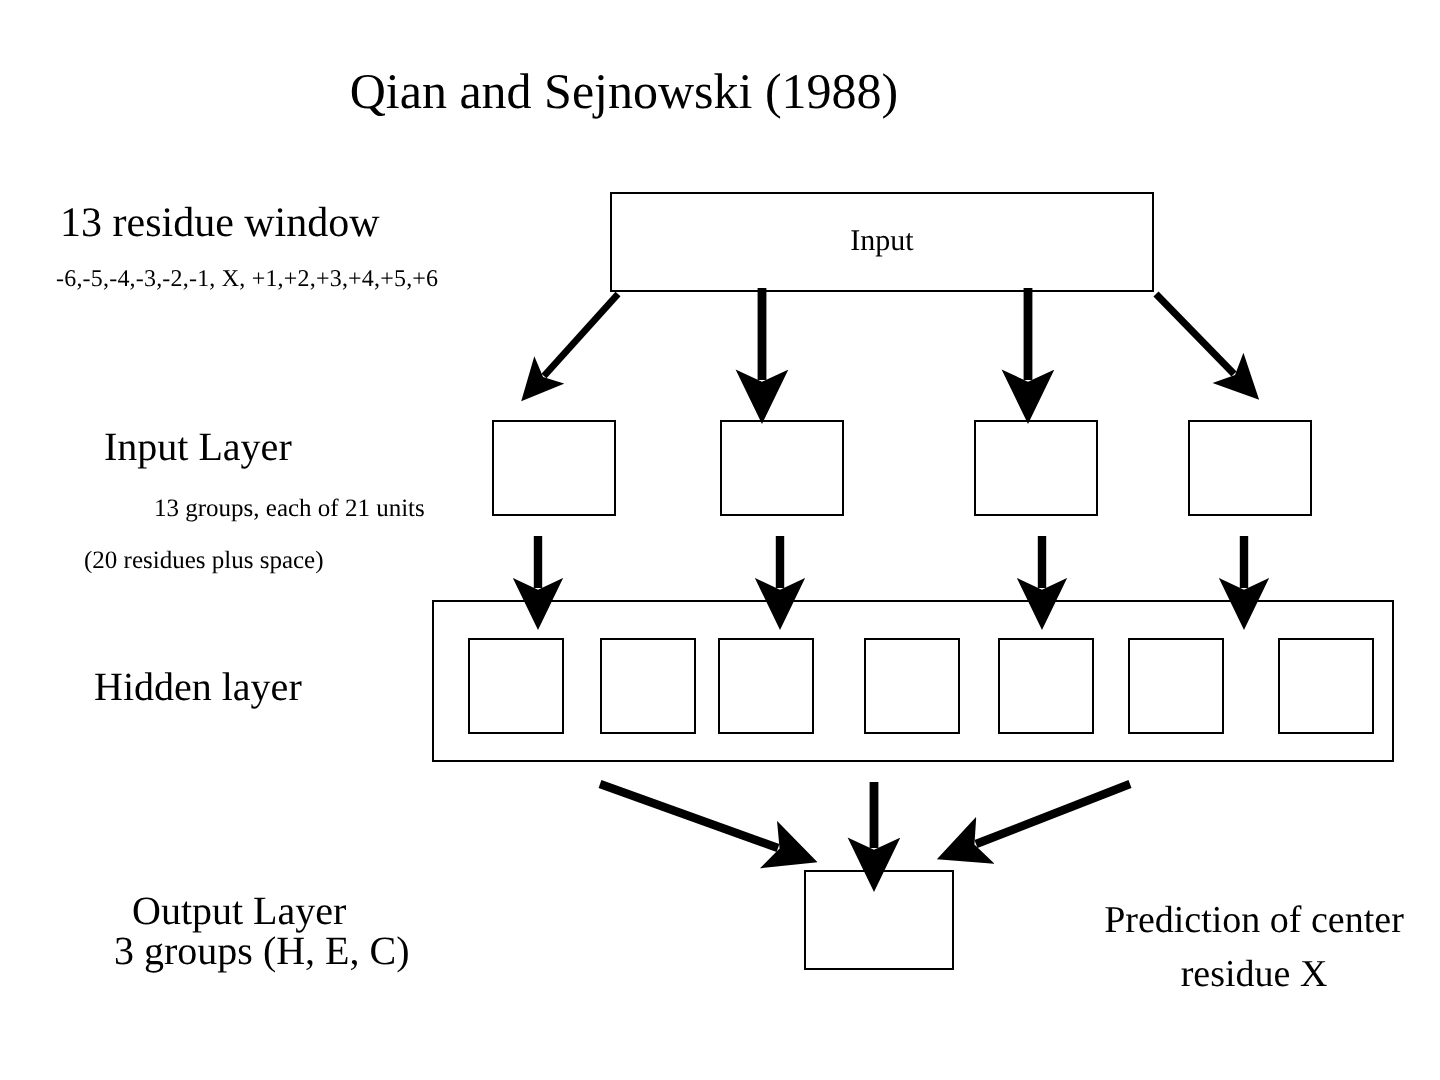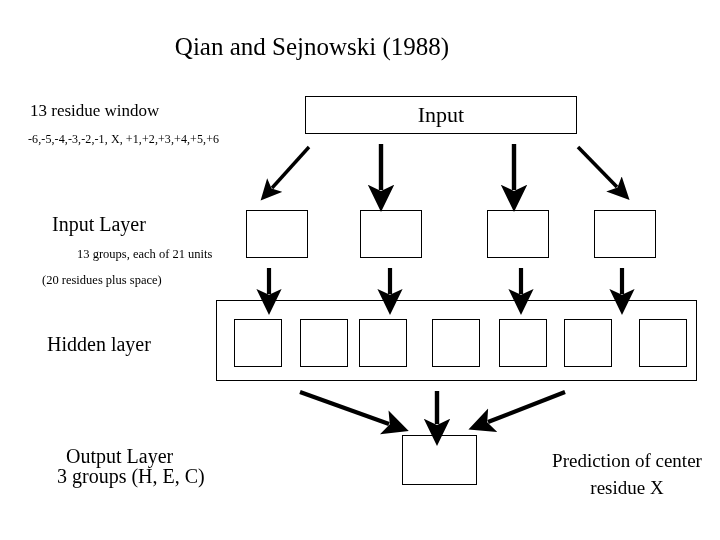--- a/index.html
+++ b/index.html
@@ -26,21 +26,21 @@
   #title {
     left: 0; top: 32px;
     width: 624px;
     text-align: center;
     font-size: 25px;
     line-height: 30px;
     white-space: nowrap;
   }
   #label-window {
     left: 30px; top: 98px;
-    font-size: 17px;
+    font-size: 21px;
     line-height: 26px;
     white-space: nowrap;
   }
   #label-residues {
     left: 28px; top: 131px;
     font-size: 12px;
     line-height: 16px;
     white-space: nowrap;
     letter-spacing: 0.1px;
   }
@@ -93,25 +93,25 @@
   #label-prediction .ln2 { display: block; }
 
   
   .box {
     border: 1.6px solid #000000;
     background: #ffffff;
     box-sizing: border-box;
   }
   #input-box {
     left: 305px; top: 96px;
-    width: 272px; height: 38px;
+    width: 272px; height: 50px;
     display: flex;
     align-items: center;
     justify-content: center;
-    font-size: 22px;
+    font-size: 15px;
   }
   .in-cell {
     width: 62px; height: 48px;
     top: 210px;
   }
   #in-cell-1 { left: 246px; }
   #in-cell-2 { left: 360px; }
   #in-cell-3 { left: 487px; }
   #in-cell-4 { left: 594px; }
 

